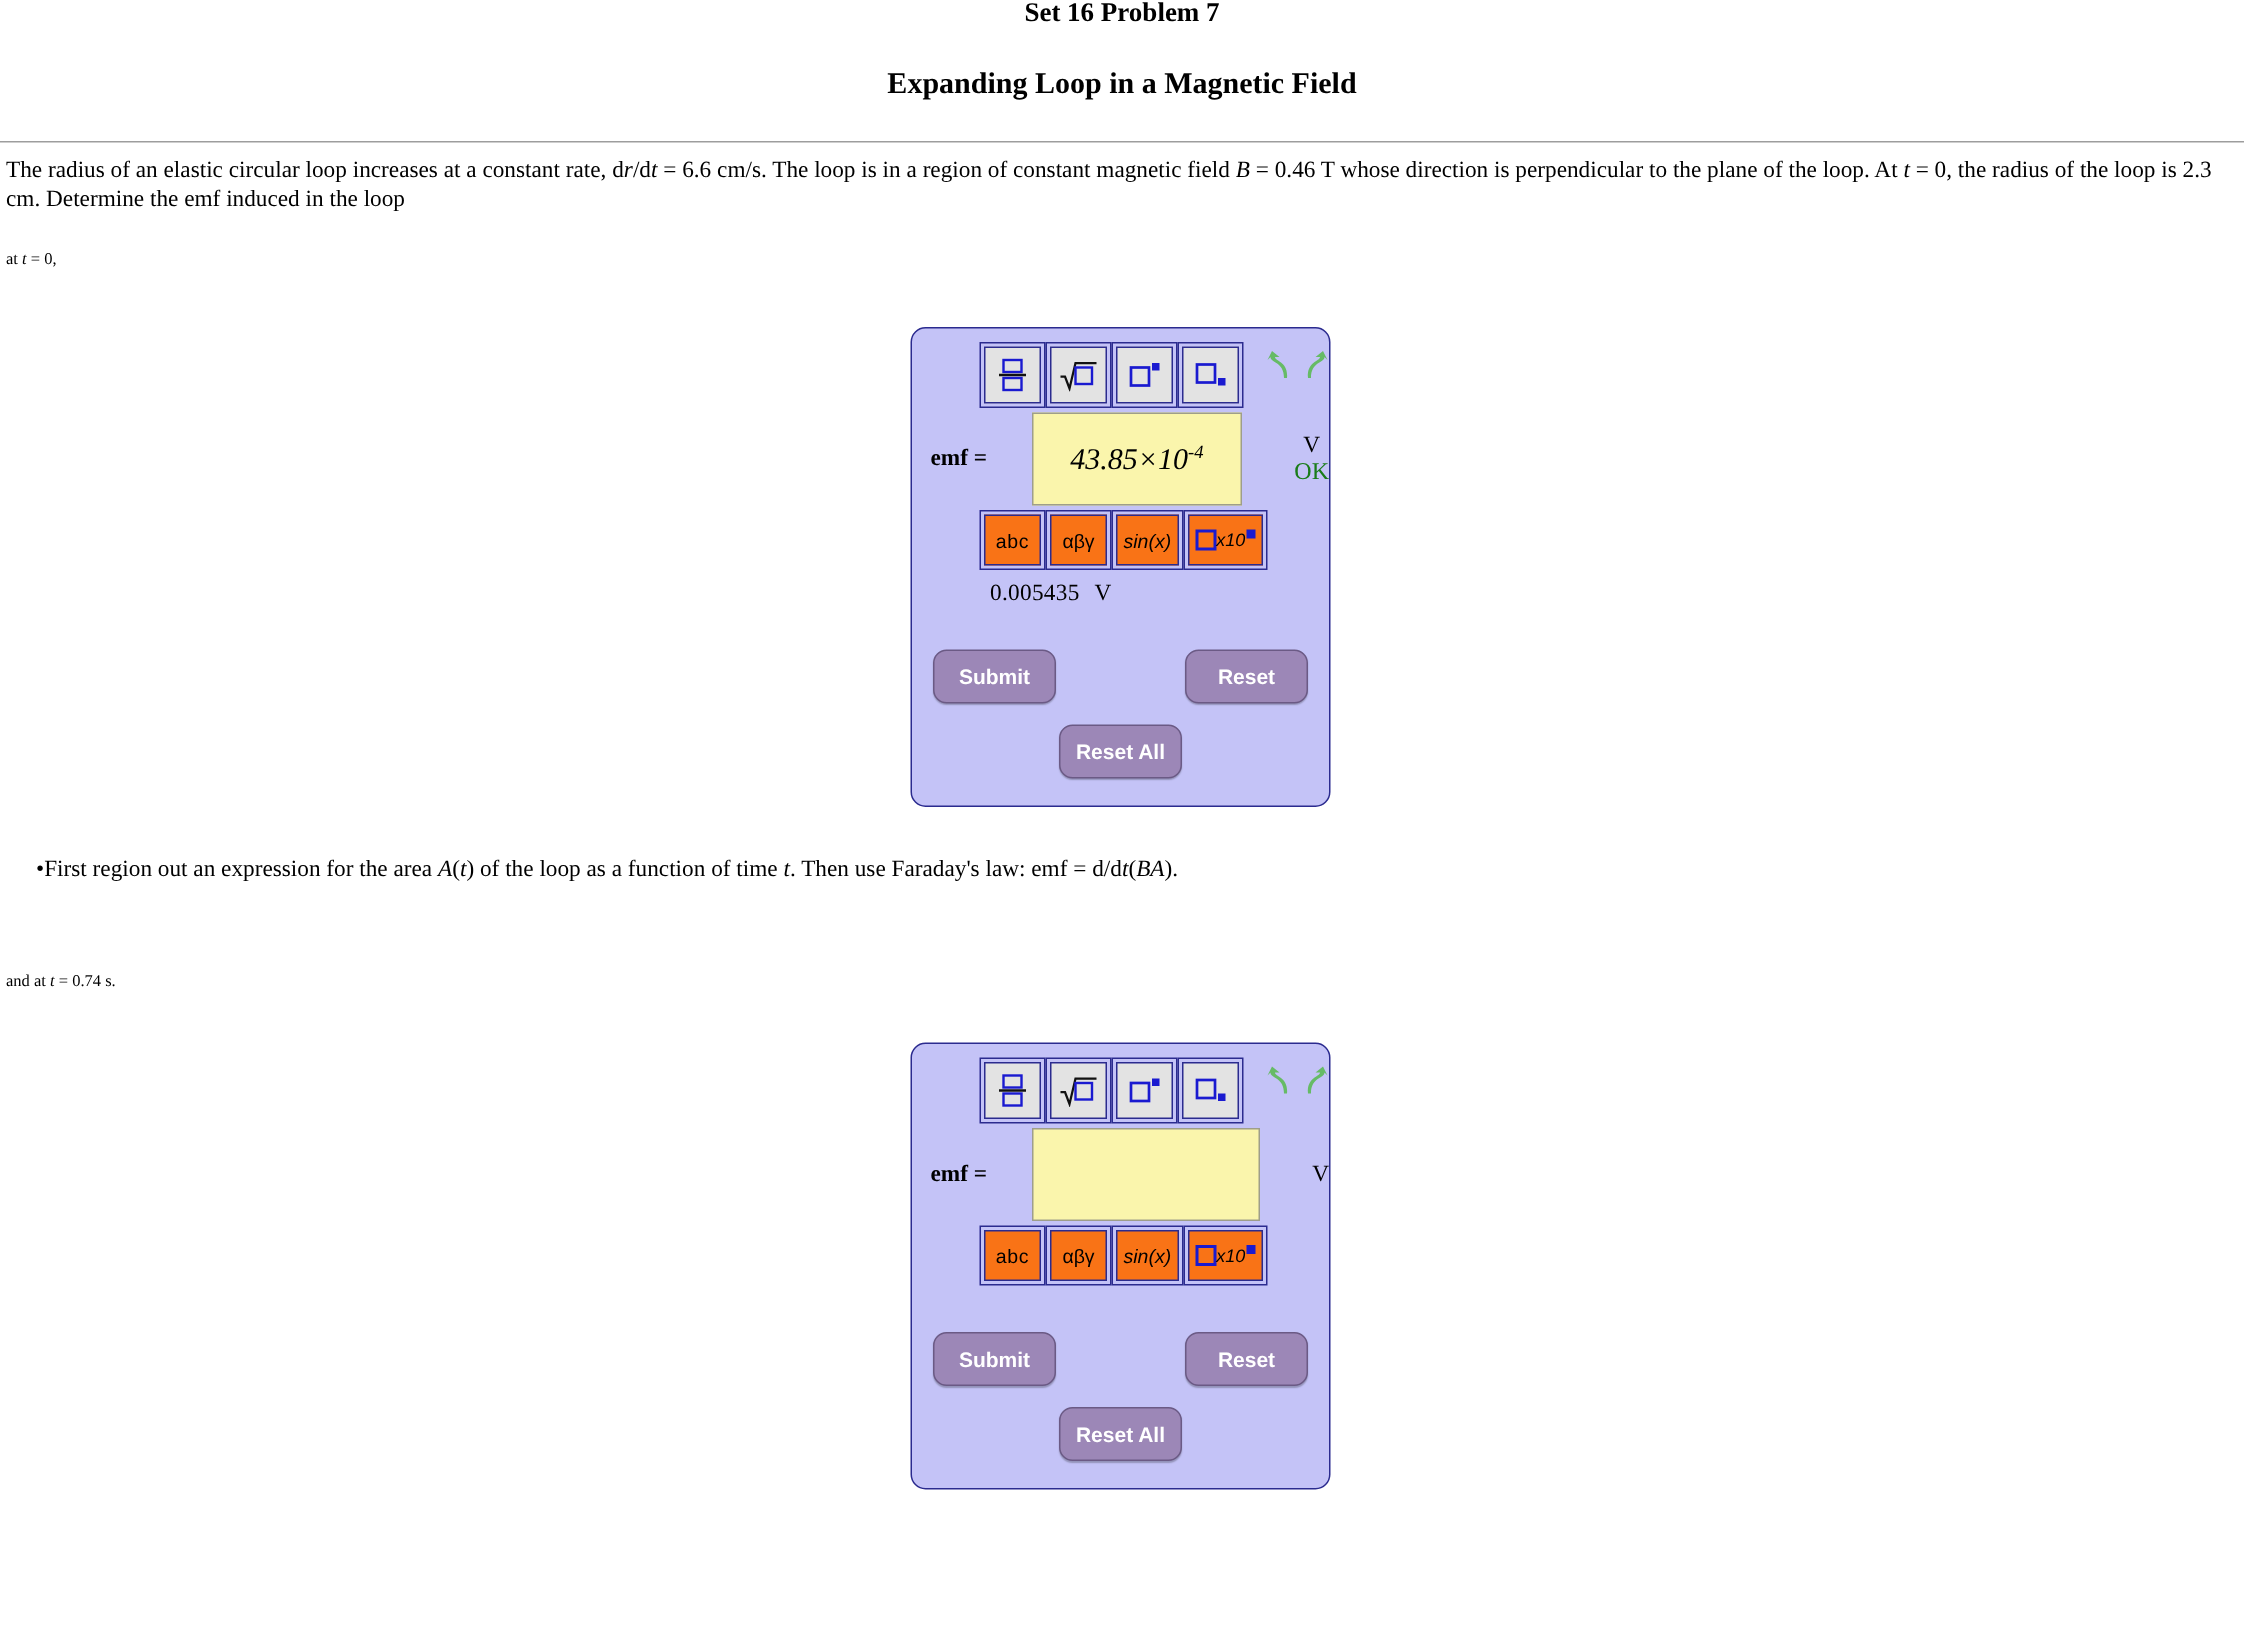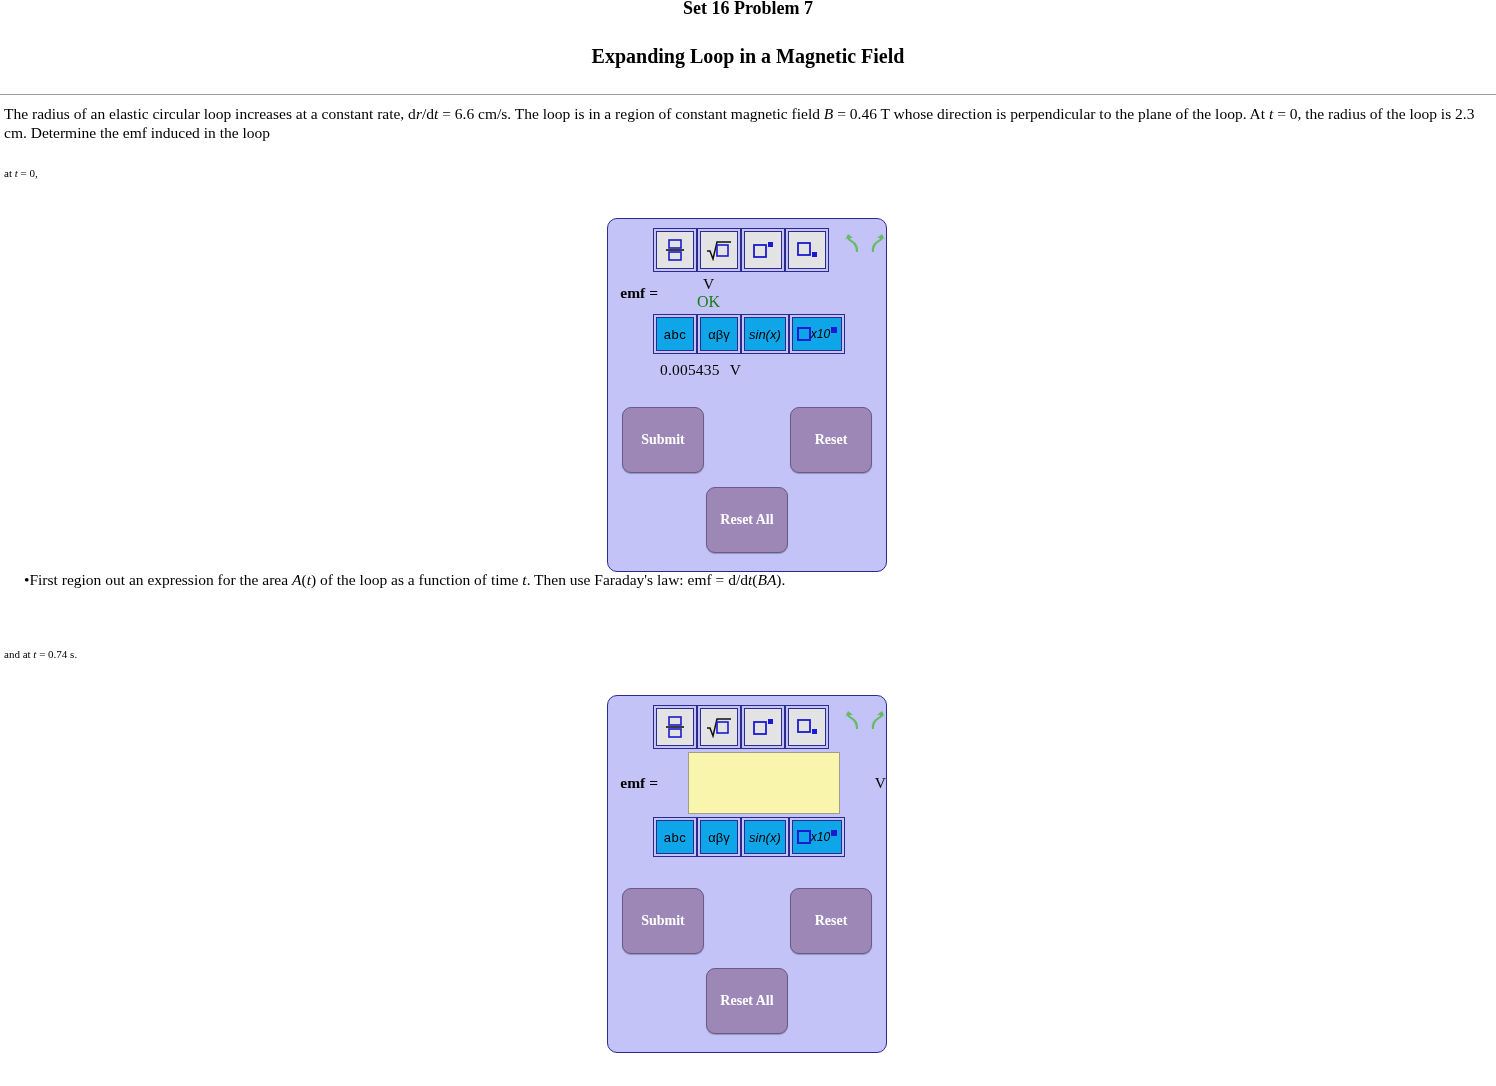--- a/index.html
+++ b/index.html
@@ -145,21 +145,21 @@
   .unit-ok { font-size: 16px; color: #1a7c1a; }
 
   .w-toolbar2 {
     display: flex;
     gap: 6px;
     padding: 6px 0 0 48px;
   }
   .tbtn2 {
     height: 34px;
     min-width: 38px;
-    background: #0ea5e9;
+    background: #f97316;
     border: 1px solid #2b2b8f;
     outline: 1px solid #2b2b8f;
     outline-offset: 2px;
     box-sizing: border-box;
     display: flex;
     align-items: center;
     justify-content: center;
     font-size: 13px;
     font-family: "Liberation Sans", sans-serif;
     cursor: pointer;
@@ -188,24 +188,24 @@
     display: flex;
     justify-content: center;
     margin-top: 14px;
     padding-bottom: 18px;
   }
   .pbtn {
     background: #9c87b7;
     border: 1px solid #6b5a85;
     border-radius: 9px;
     color: #ffffff;
-    font-family: Liberation Serif, serif;
+    font-family: Liberation Sans, sans-serif;
     font-weight: bold;
     font-size: 14px;
-    padding: 24px 0;
+    padding: 9px 0;
     width: 80px;
     text-align: center;
     cursor: pointer;
     box-shadow: 0 1px 1px rgba(0,0,0,.25);
   }
 
   
   .sq-outline {
     display: inline-block;
     width: 14px; height: 14px;
@@ -266,20 +266,23 @@
       <span class="arrow">
         <svg width="16" height="20" viewBox="0 0 16 20">
           <path d="M4 19 C4 8, 13 9, 13 5 L15 7 L12 1 L7 5 L10 5 C10 8, 1 8, 2 19 Z" fill="#66bb66"></path>
         </svg>
       </span>
     </div>
   </div>
 
   <div class="w-row">
     <div class="emf-lbl">emf =</div>
+    <div class="ansbox narrow">
+      <span class="ansval"><span>43.85×10</span><span class="exp">-4</span></span>
+    </div>
     <div class="unit-col">
       <span class="unit-v">V</span>
       <span class="unit-ok">OK</span>
     </div>
   </div>
 
   <div class="w-toolbar2">
     <div class="tbtn2 abc">abc</div>
     <div class="tbtn2 greek">αβγ</div>
     <div class="tbtn2 sinx">sin(x)</div>

